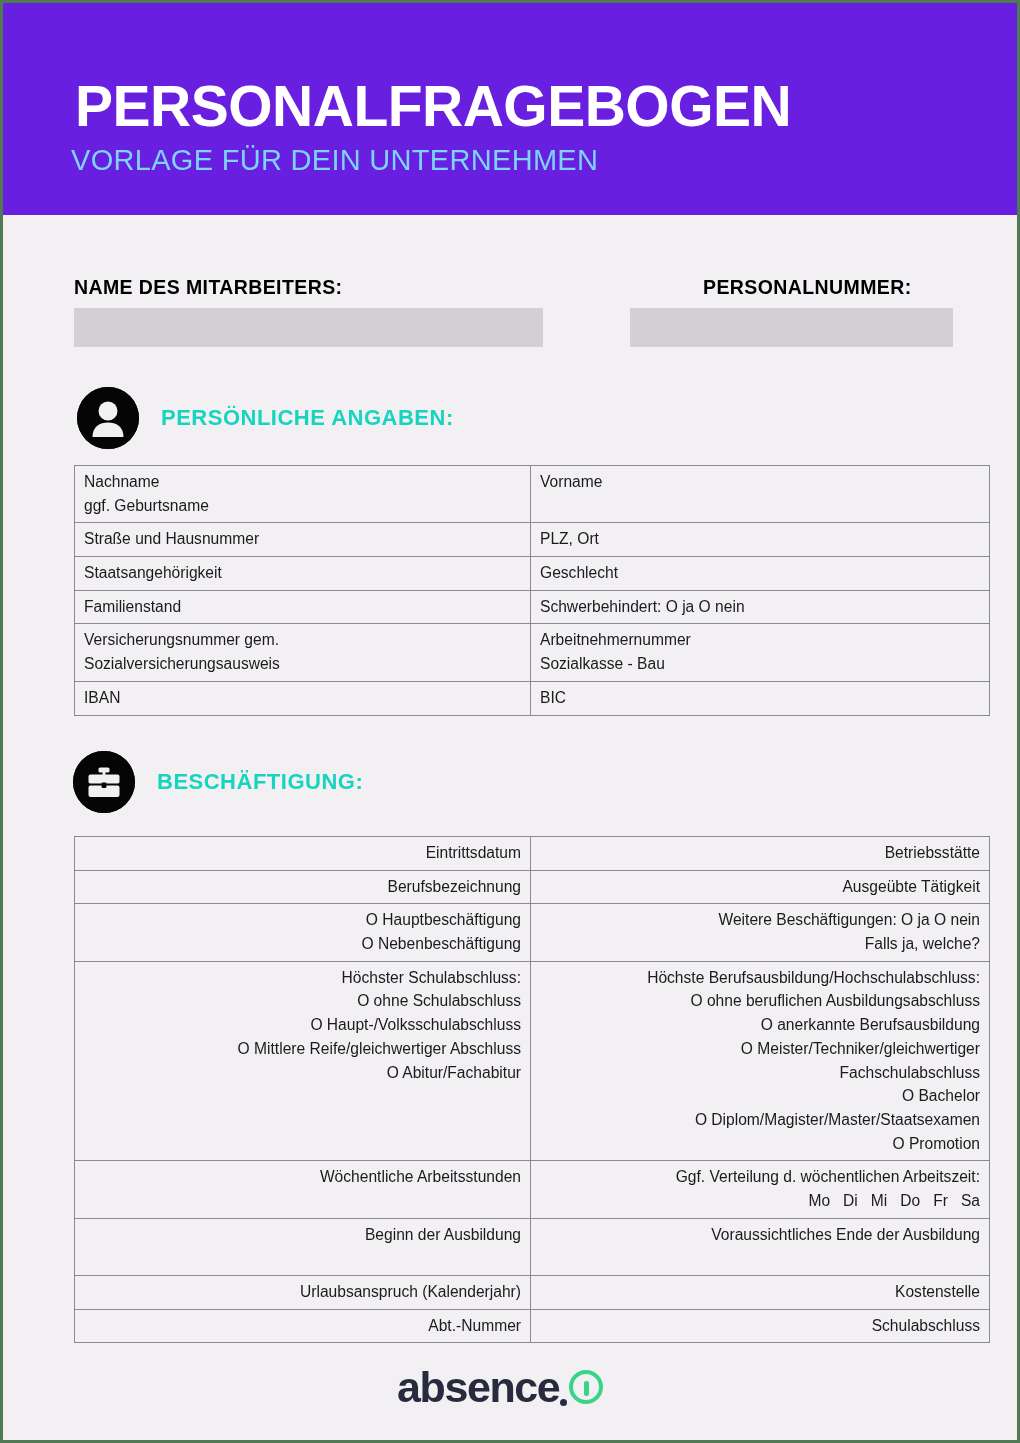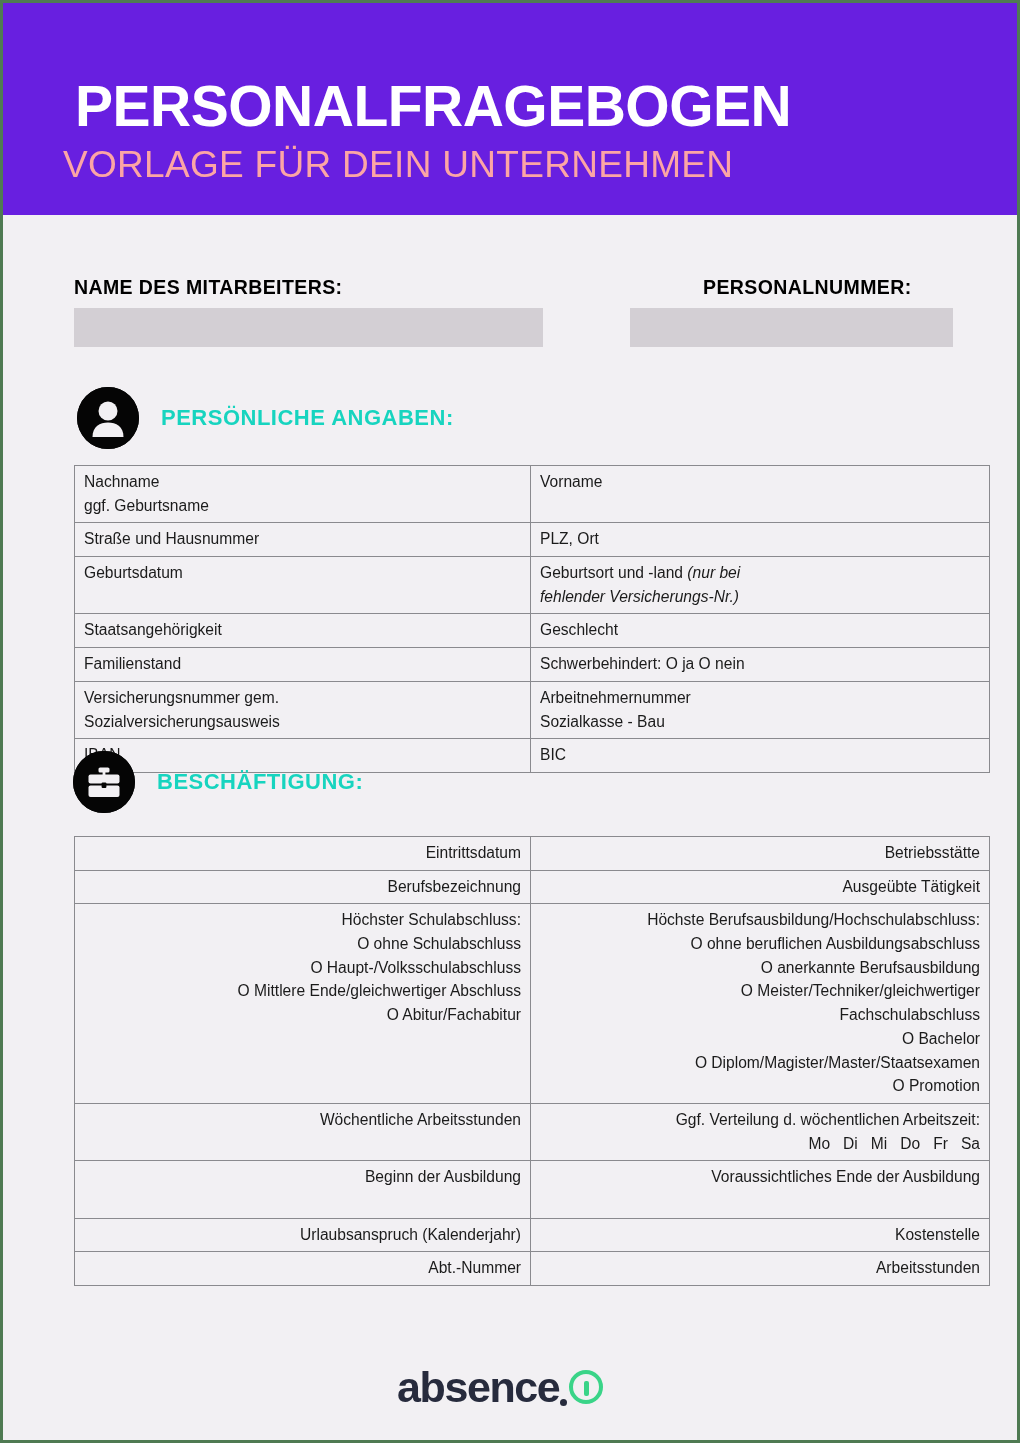--- a/index.html
+++ b/index.html
@@ -40,26 +40,26 @@
     top: 75px;
     font-size: 57px;
     font-weight: bold;
     letter-spacing: -0.5px;
     color: #ffffff;
     line-height: 1;
     white-space: nowrap;
   }
   .banner-sub {
     position: absolute;
-    left: 60px;
+    left: 68px;
     top: 143px;
-    font-size: 37px;
+    font-size: 29px;
     font-weight: 400;
     letter-spacing: 0.3px;
-    color: #fca5a5;
+    color: #7dd3fc;
     line-height: 1;
     white-space: nowrap;
   }
 
   
   .field-label {
     position: absolute;
     font-size: 19.5px;
     font-weight: bold;
     letter-spacing: 0.4px;
@@ -219,30 +219,20 @@
           <span class="cell-line">Vorname</span>
           <span class="cell-line pad">&nbsp;</span>
         </td>
       </tr>
       <tr>
         <td class="col-left">
           <span class="cell-line">Straße und Hausnummer</span>
         </td>
         <td class="col-right">
           <span class="cell-line">PLZ, Ort</span>
-        </td>
-      </tr>
-      <tr>
-        <td class="col-left">
-          <span class="cell-line">Geburtsdatum</span>
-          <span class="cell-line pad">&nbsp;</span>
-        </td>
-        <td class="col-right">
-          <span class="cell-line"><span>Geburtsort und -land </span><span class="it">(nur bei</span></span>
-          <span class="cell-line it">fehlender Versicherungs-Nr.)</span>
         </td>
       </tr>
       <tr>
         <td class="col-left">
           <span class="cell-line">Staatsangehörigkeit</span>
         </td>
         <td class="col-right">
           <span class="cell-line">Geschlecht</span>
         </td>
       </tr>
@@ -302,24 +292,34 @@
       <tr>
         <td class="col-left">
           <span class="cell-line">Berufsbezeichnung</span>
         </td>
         <td class="col-right">
           <span class="cell-line">Ausgeübte Tätigkeit</span>
         </td>
       </tr>
       <tr>
         <td class="col-left">
+          <span class="cell-line">O Hauptbeschäftigung</span>
+          <span class="cell-line">O Nebenbeschäftigung</span>
+        </td>
+        <td class="col-right">
+          <span class="cell-line">Weitere Beschäftigungen:  O ja  O nein</span>
+          <span class="cell-line">Falls ja, welche?</span>
+        </td>
+      </tr>
+      <tr>
+        <td class="col-left">
           <span class="cell-line">Höchster Schulabschluss:</span>
           <span class="cell-line">O ohne Schulabschluss</span>
           <span class="cell-line">O Haupt-/Volksschulabschluss</span>
-          <span class="cell-line">O Mittlere Ende/gleichwertiger Abschluss</span>
+          <span class="cell-line">O Mittlere Reife/gleichwertiger Abschluss</span>
           <span class="cell-line">O Abitur/Fachabitur</span>
         </td>
         <td class="col-right">
           <span class="cell-line">Höchste Berufsausbildung/Hochschulabschluss:</span>
           <span class="cell-line">O ohne beruflichen Ausbildungsabschluss</span>
           <span class="cell-line">O anerkannte Berufsausbildung</span>
           <span class="cell-line">O Meister/Techniker/gleichwertiger</span>
           <span class="cell-line">Fachschulabschluss</span>
           <span class="cell-line">O Bachelor</span>
           <span class="cell-line">O Diplom/Magister/Master/Staatsexamen</span>
@@ -352,21 +352,21 @@
         </td>
         <td class="col-right">
           <span class="cell-line">Kostenstelle</span>
         </td>
       </tr>
       <tr>
         <td class="col-left">
           <span class="cell-line">Abt.-Nummer</span>
         </td>
         <td class="col-right">
-          <span class="cell-line">Arbeitsstunden</span>
+          <span class="cell-line">Schulabschluss</span>
         </td>
       </tr>
     </tbody>
   </table>
 
   <div class="logo">
     <span class="logo-word">absence</span>
     <span class="logo-dot"></span>
     <span class="logo-mark"></span>
   </div>

